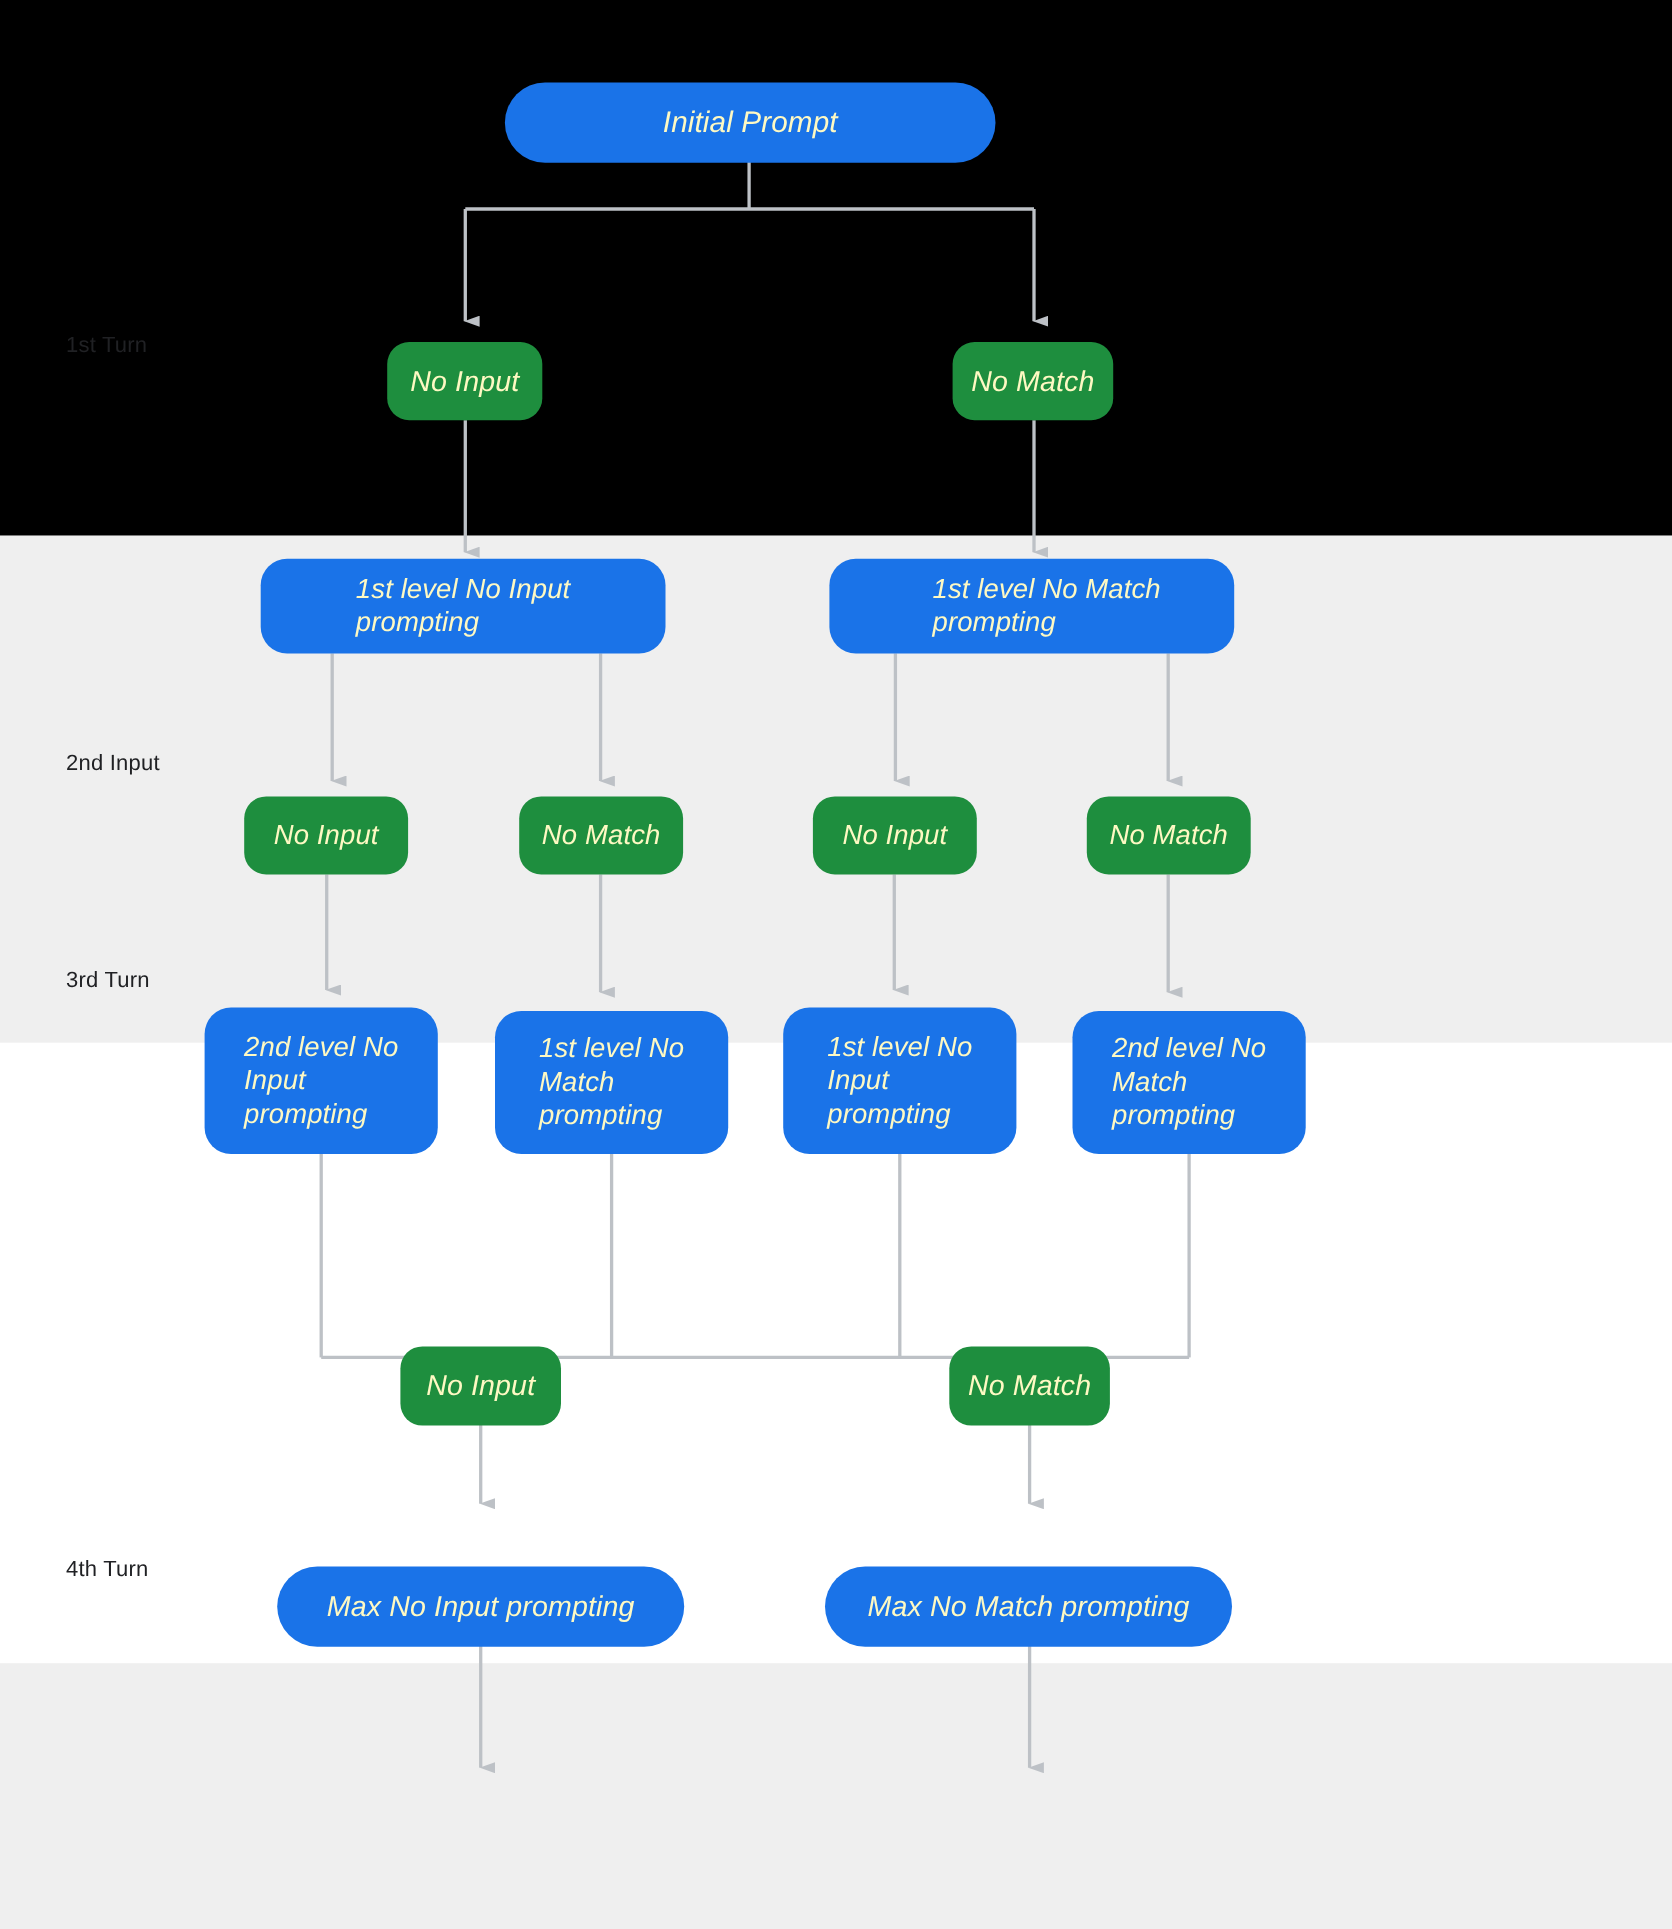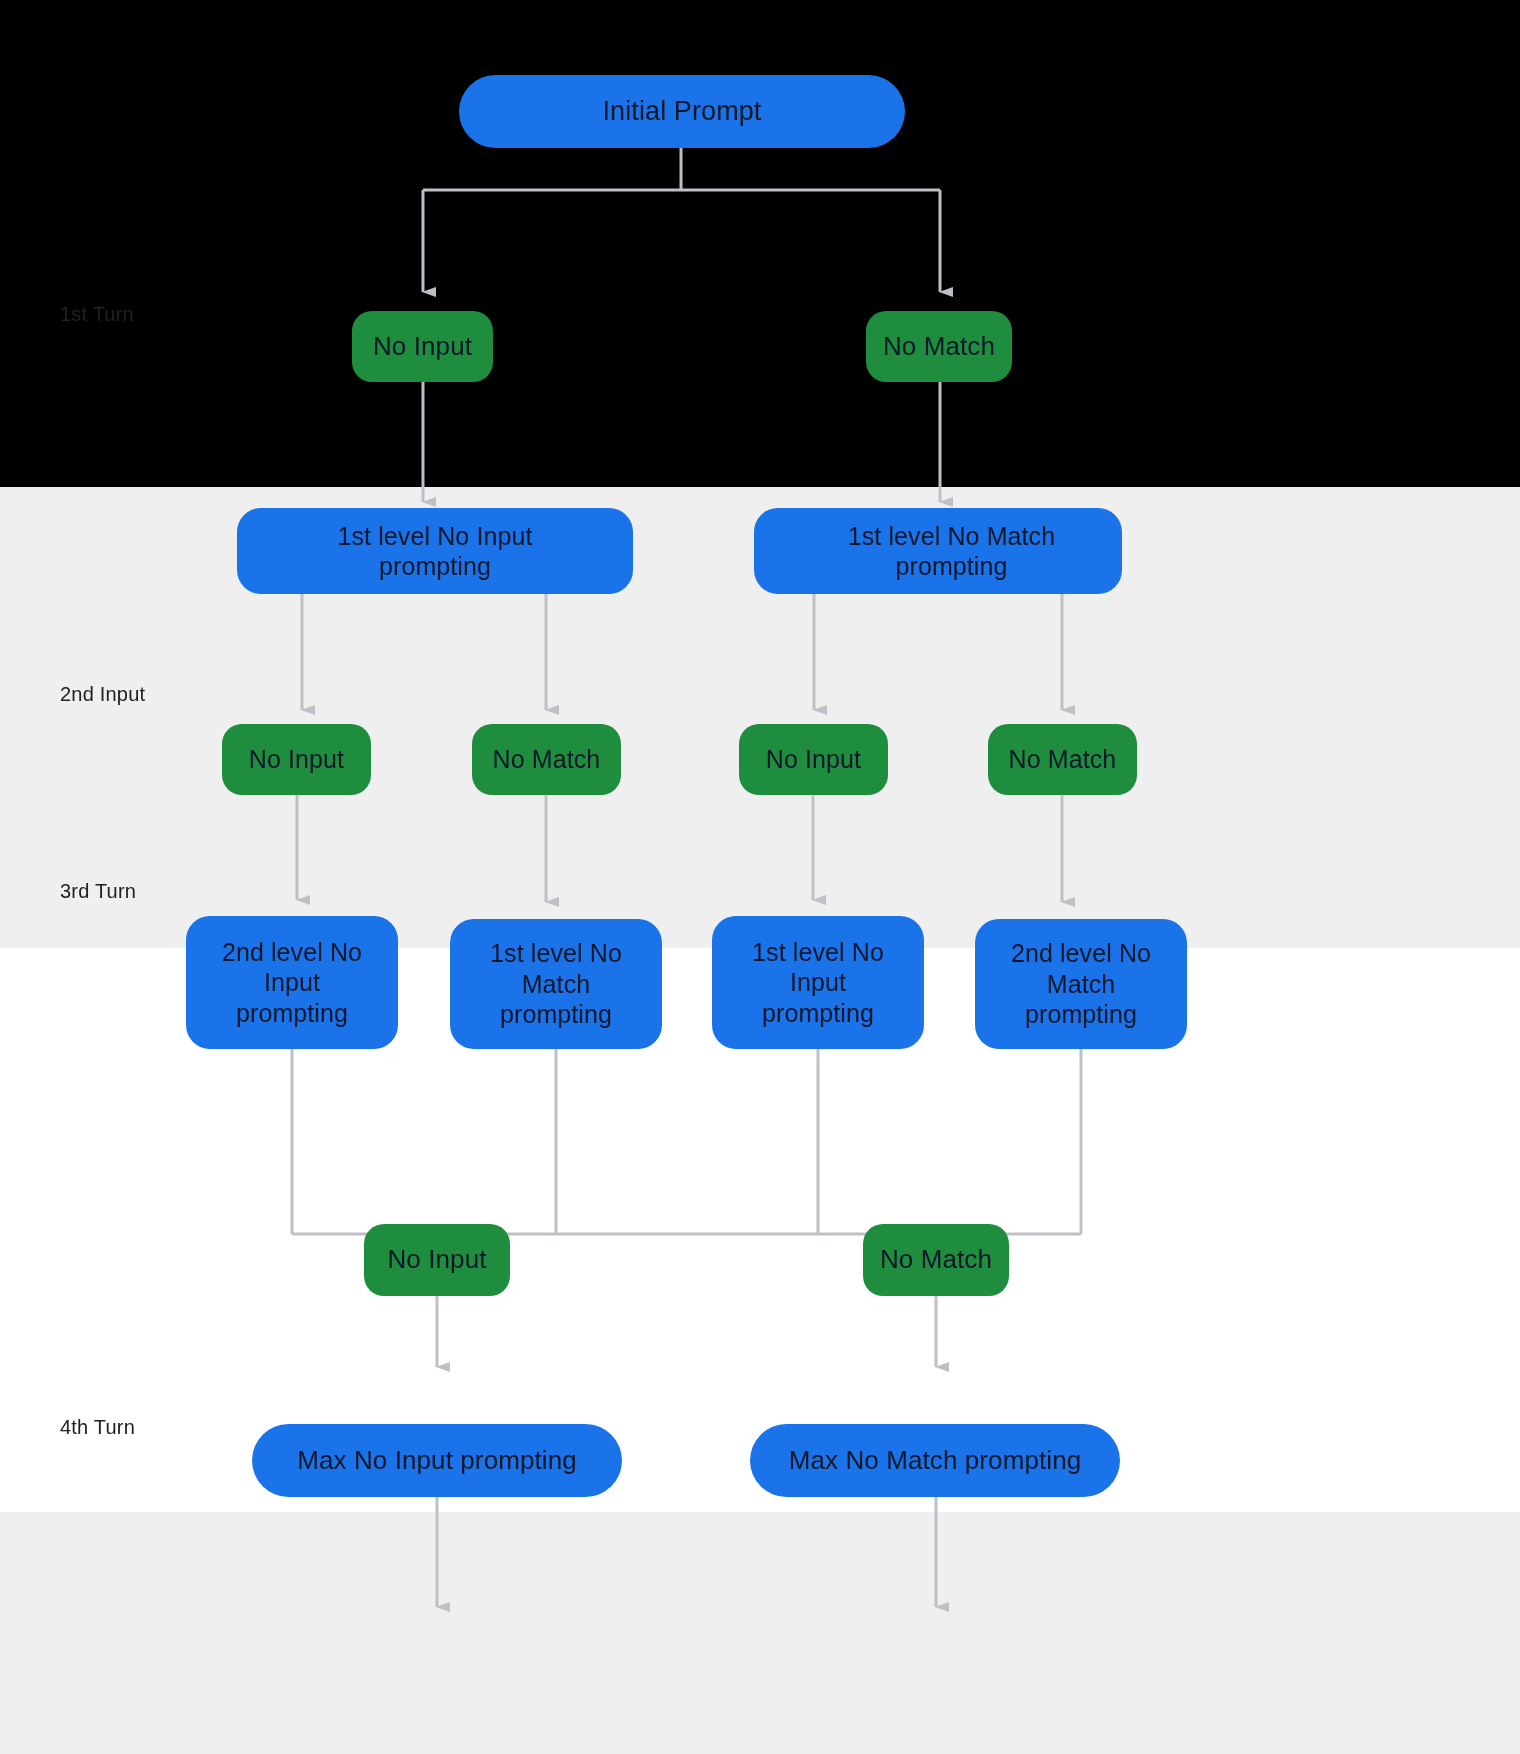--- a/index.html
+++ b/index.html
@@ -19,25 +19,26 @@
   #band-4{top:1512px;height:242px;background:#efefef;}
 
   
   #wires{position:absolute;left:0;top:0;width:1520px;height:1754px;}
 
   
   .node{
     position:absolute;
     box-sizing:border-box;
     display:flex;align-items:center;justify-content:center;
-    text-align:center;
-    color:#0f172a;
+    text-align:left;
+    color:#fef9c3;
     line-height:1.22;
     letter-spacing:.1px;
     white-space:pre-line;
+    font-style:italic;
   }
   .node.blue{background:#1a73e8;}
   .node.green{background:#1e8e3e;}
   .node.pill{border-radius:48px;}
   .node.round-lg{border-radius:24px;}
   .node.round-sm{border-radius:20px;}
 
   
   .turn-label{
     position:absolute;
@@ -104,21 +105,21 @@
   <div class="turn-label" style="left:60px;top:303px;" data-name="turn-label-1st">1st Turn</div>
   <div class="turn-label" style="left:60px;top:683px;" data-name="turn-label-2nd">2nd Input</div>
   <div class="turn-label" style="left:60px;top:880px;" data-name="turn-label-3rd">3rd Turn</div>
   <div class="turn-label" style="left:60px;top:1398px;margin-top:18px;" data-name="turn-label-4th">4th Turn</div>
 
   <div class="node blue pill" style="left:459px;top:75px;width:446px;height:73px;font-size:27px;" data-name="node-initial-prompt">Initial Prompt</div>
 
   <div class="node green round-sm" style="left:352px;top:311px;width:141px;height:71px;font-size:26px;" data-name="node-t1-no-input">No Input</div>
   <div class="node green round-sm" style="left:866px;top:311px;width:146px;height:71px;font-size:26px;" data-name="node-t1-no-match">No Match</div>
 
-  <div class="node blue round-lg" style="left:237px;top:508px;width:396px;height:86px;font-size:25px;" data-name="node-1st-level-no-input-prompting">1st level No Input
+  <div class="node blue round-lg" style="left:237px;top:508px;width:368px;height:86px;font-size:25px;" data-name="node-1st-level-no-input-prompting">1st level No Input
 prompting</div>
   <div class="node blue round-lg" style="left:754px;top:508px;width:368px;height:86px;font-size:25px;padding-left:27px;" data-name="node-1st-level-no-match-prompting">1st level No Match
 prompting</div>
 
   <div class="node green round-sm" style="left:222px;top:724px;width:149px;height:71px;font-size:25px;" data-name="node-t2-no-input-a">No Input</div>
   <div class="node green round-sm" style="left:472px;top:724px;width:149px;height:71px;font-size:25px;" data-name="node-t2-no-match-a">No Match</div>
   <div class="node green round-sm" style="left:739px;top:724px;width:149px;height:71px;font-size:25px;" data-name="node-t2-no-input-b">No Input</div>
   <div class="node green round-sm" style="left:988px;top:724px;width:149px;height:71px;font-size:25px;" data-name="node-t2-no-match-b">No Match</div>
 
   <div class="node blue round-lg" style="left:186px;top:916px;width:212px;height:133px;font-size:25px;" data-name="node-2nd-level-no-input-prompting">2nd level No

